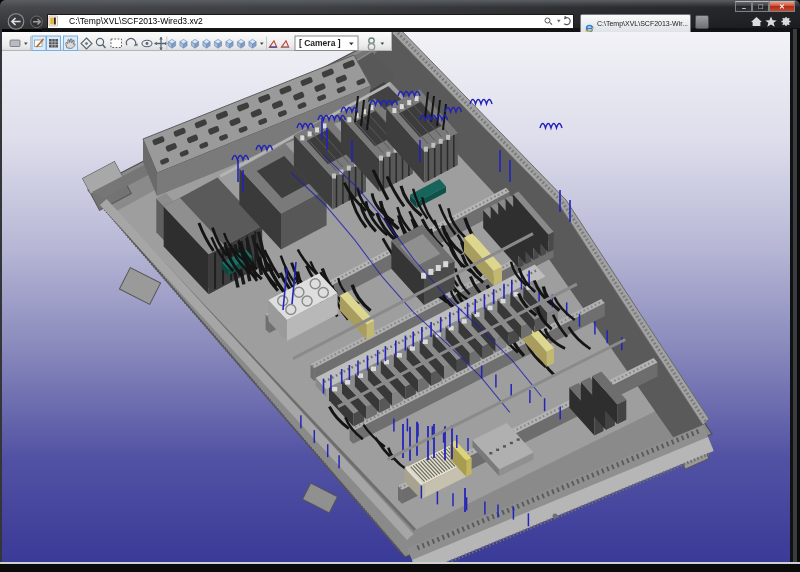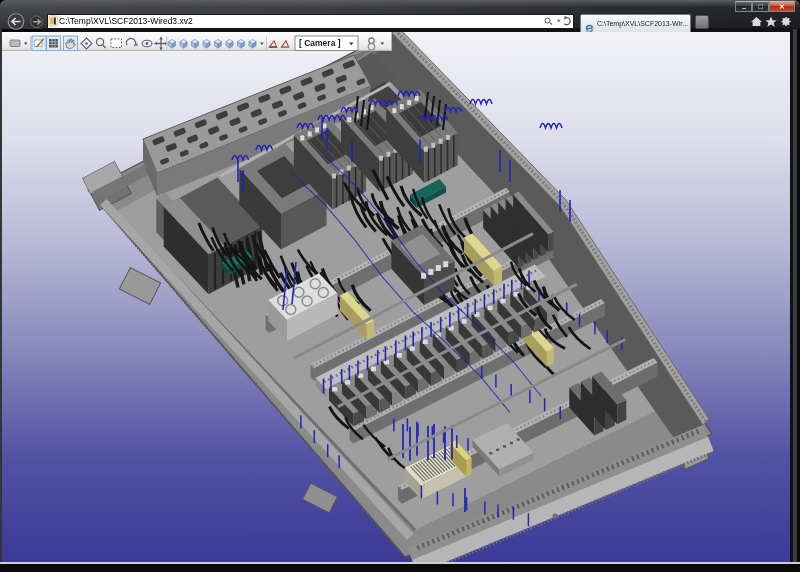--- a/index.html
+++ b/index.html
@@ -4,21 +4,21 @@
 body{width:800px;height:572px;overflow:hidden;font-family:"Liberation Sans",sans-serif;background:#060607;position:relative}
 .titlebar{z-index:5;position:absolute;left:0;top:0;width:800px;height:29px;border-radius:6px 6px 0 0;background:linear-gradient(90deg,#46484c 0%,#3e4044 40%,#2c2e31 75%,#222427 100%)}
 .titlebar:after{content:"";position:absolute;left:0;top:0;width:100%;height:100%;border-radius:6px 6px 0 0;background:linear-gradient(#5a5d61 0%,rgba(70,72,76,0) 25%,rgba(20,20,22,0.25) 70%,rgba(10,10,12,0.35) 100%)}
 .darkstrip{z-index:5;position:absolute;left:42px;top:28px;width:758px;height:4px;background:#121214}
 .viewport{position:absolute;left:2px;top:32px;width:788px;height:531px;background:linear-gradient(#f2f2f7 0%,#dedeec 20%,#b8b8d6 40%,#8888bc 60%,#5252a4 80%,#3a3a98 100%)}
 .toolbar{z-index:5;position:absolute;left:2px;top:32px;width:390px;height:19px;background:linear-gradient(#fcfcfc,#ececec 75%,#dedede);border-bottom:1px solid #b5b5b5;border-right:1px solid #b5b5b5}
 .lframe{z-index:5;position:absolute;left:0;top:29px;width:2px;height:543px;background:#333538}
 .rframe{z-index:5;position:absolute;left:790px;top:29px;width:10px;height:543px;background:linear-gradient(90deg,#101112 0 30%,#3a3c40 30% 70%,#0a0a0b 70% 100%)}
 .bframe{z-index:5;position:absolute;left:0;top:562px;width:800px;height:10px;background:#0a0a0b;border-top:2px solid #cfcfd2}
 .addrbar{z-index:5;position:absolute;left:47px;top:14px;width:527px;height:14.5px;background:#fff;border:1px solid #1a1a1a;display:flex;align-items:center}
-.addrtext{font-size:8.5px;color:#000;margin-left:11px;white-space:nowrap}
+.addrtext{font-size:8.5px;color:#000;margin-left:21px;white-space:nowrap}
 .tab{z-index:5;position:absolute;left:580px;top:13.5px;width:111px;height:18.5px;background:linear-gradient(#f9fafb,#e8ebee 60%,#dfe3e7);border:1px solid #77797c;border-bottom:none;border-radius:2px 2px 0 0;display:flex;align-items:center;overflow:hidden}
 .tabtext{font-size:7px;color:#222;margin-left:3px;white-space:nowrap}
 .tabx{font-size:9px;color:#555;margin-left:2px}
 .newtab{z-index:5;position:absolute;left:695px;top:15px;width:14px;height:14px;background:linear-gradient(#9a9da1,#6e7175);border:1px solid #4a4d50;border-radius:2px}
 .capbtn{z-index:5;position:absolute;top:1px;height:10.5px;border:1px solid #7e8286;border-top-color:#b8bbbe;background:linear-gradient(#63686e,#3a3d42 45%,#232529 50%,#2e3135)}
 .capclose{background:linear-gradient(#e89a84,#cc5036 45%,#b02c18 50%,#c44a31)}
 .capglyph{z-index:5;position:absolute;color:#eeeeee;font-size:7px;line-height:7px;font-weight:bold}
 .svgwrap{position:absolute;left:0;top:0;width:800px;height:572px;z-index:1}
 .chromesvg{z-index:5;position:absolute;left:0;top:0;width:800px;height:60px}
 </style></head><body>

